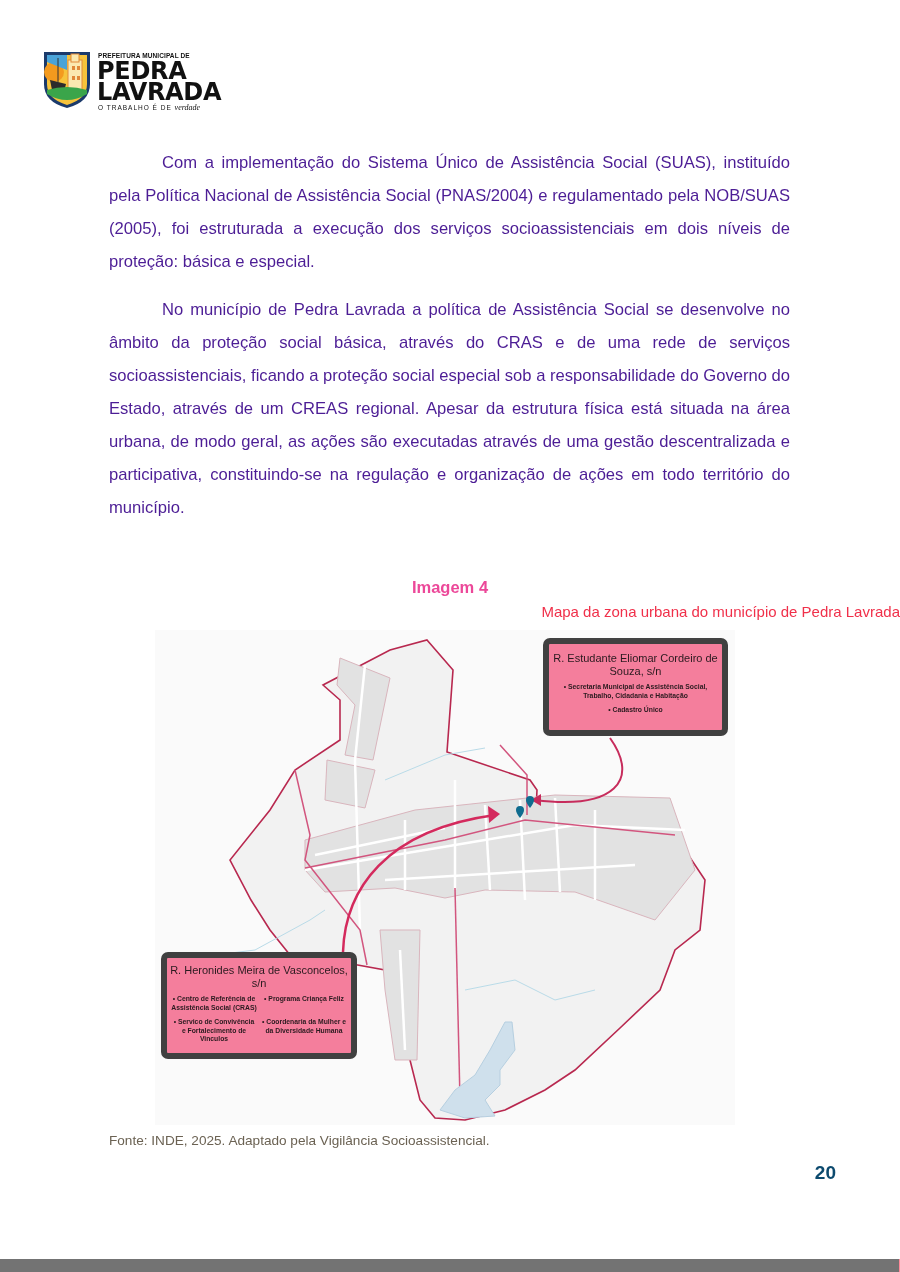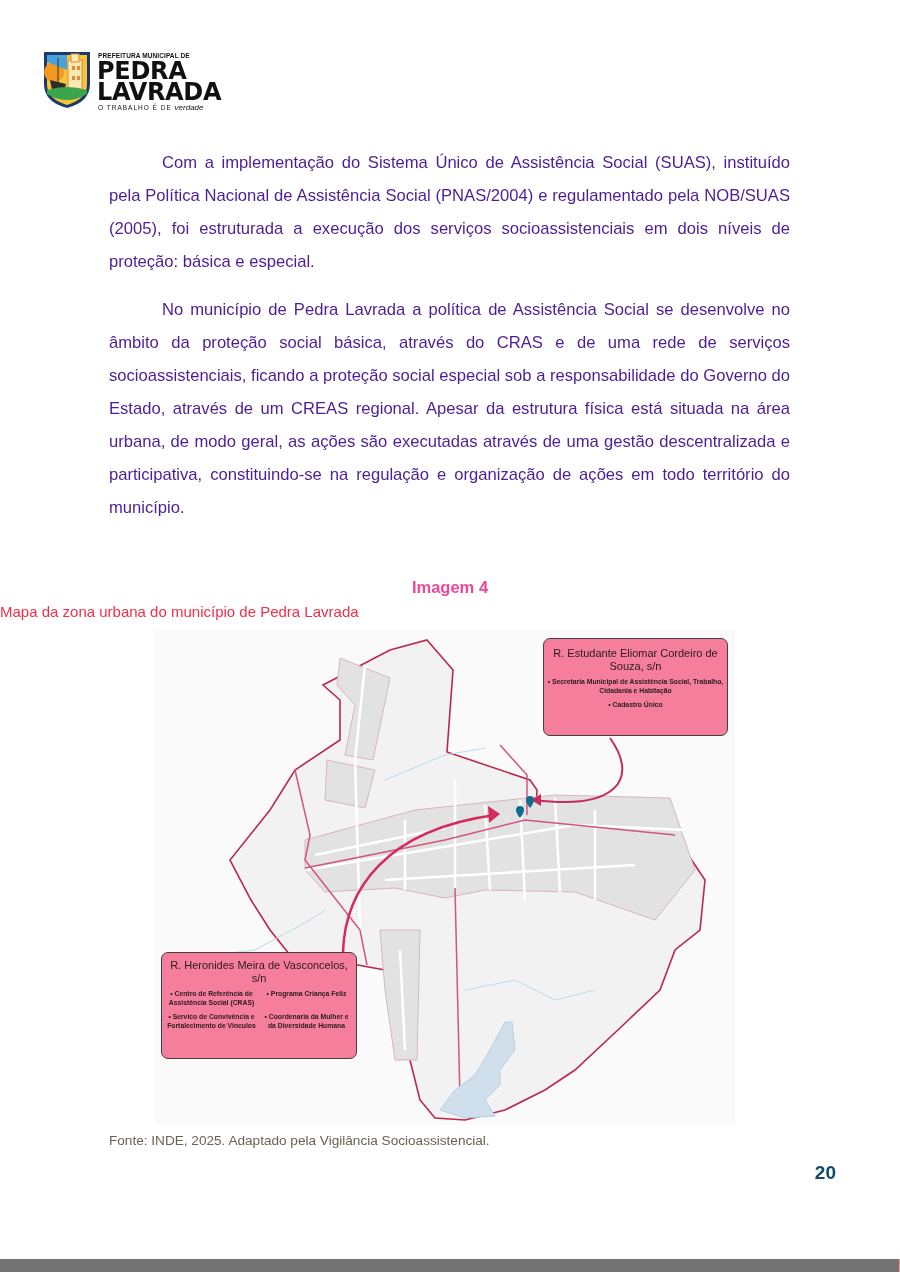--- a/index.html
+++ b/index.html
@@ -19,43 +19,43 @@
   }
   .logo .big {
     position: absolute; left: 55px; font-size: 24px; font-weight: 900; line-height: 22px;
     color: #111; letter-spacing: -0.3px; font-family: "DejaVu Sans", sans-serif;
   }
   .logo .big.l1 { top: 10px; }
   .logo .big.l2 { top: 31px; }
   .logo .motto {
     position: absolute; left: 56px; top: 53px; font-size: 6.5px; color: #111; letter-spacing: 1px;
   }
-  .logo .motto i { font-family: Liberation Sans, sans-serif; font-size: 8px; letter-spacing: 0; }
+  .logo .motto i { font-family: Liberation Serif, serif; font-size: 8px; letter-spacing: 0; }
 
   .text {
     position: absolute; left: 109px; width: 681px;
     font-size: 16.6px; line-height: 33px; text-align: justify; color: #4c1d95;
     font-family: "Liberation Sans", sans-serif;
   }
   .text p { margin: 0; text-indent: 53px; }
   .p1 { top: 146px; }
   .p2 { top: 293px; }
 
   .caption-title {
     position: absolute; left: 0; width: 900px; top: 578px; text-align: center;
     color: #ec4899; font-weight: bold; font-size: 16.5px;
   }
   .caption-sub {
-    position: absolute; left: 0; width: 900px; top: 603px; text-align: left;
+    position: absolute; left: 0; width: 900px; top: 603px; text-align: right;
     color: #f0304a; font-size: 15px;
   }
   .map { position: absolute; left: 155px; top: 630px; width: 580px; height: 495px; }
 
   .callout {
-    position: absolute; background: #f47e9c; border: 1px solid #404040; border-radius: 7px;
+    position: absolute; background: #f47e9c; border: 6px solid #404040; border-radius: 7px;
     color: #2a1a1f; text-align: center; box-sizing: border-box;
   }
   .callout.top { left: 543px; top: 638px; width: 185px; height: 98px; padding-top: 8px; }
   .callout.bottom { left: 161px; top: 952px; width: 196px; height: 107px; padding-top: 6px; }
   .callout .addr { font-size: 11px; line-height: 13px; margin-bottom: 5px; }
   .callout .item { font-size: 6.8px; font-weight: bold; line-height: 8.5px; margin-bottom: 6px; }
   .callout .grid { display: grid; grid-template-columns: 1fr 1fr; column-gap: 4px; row-gap: 6px; padding: 0 4px; }
   .callout .grid .item { margin: 0; }
 
   .source {

